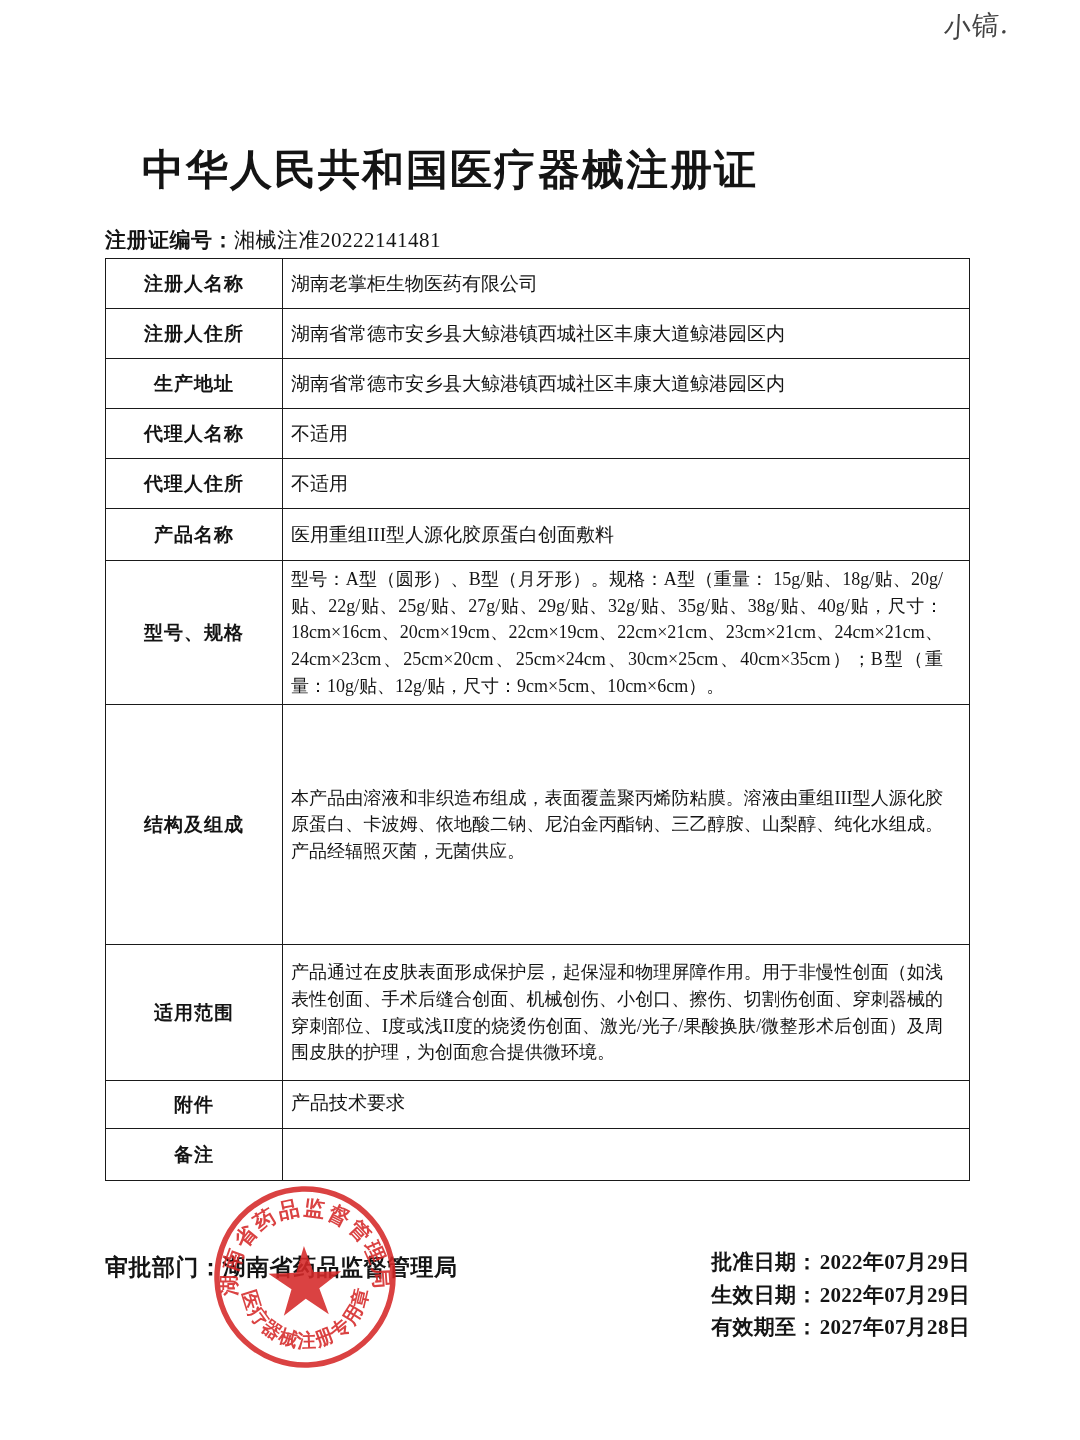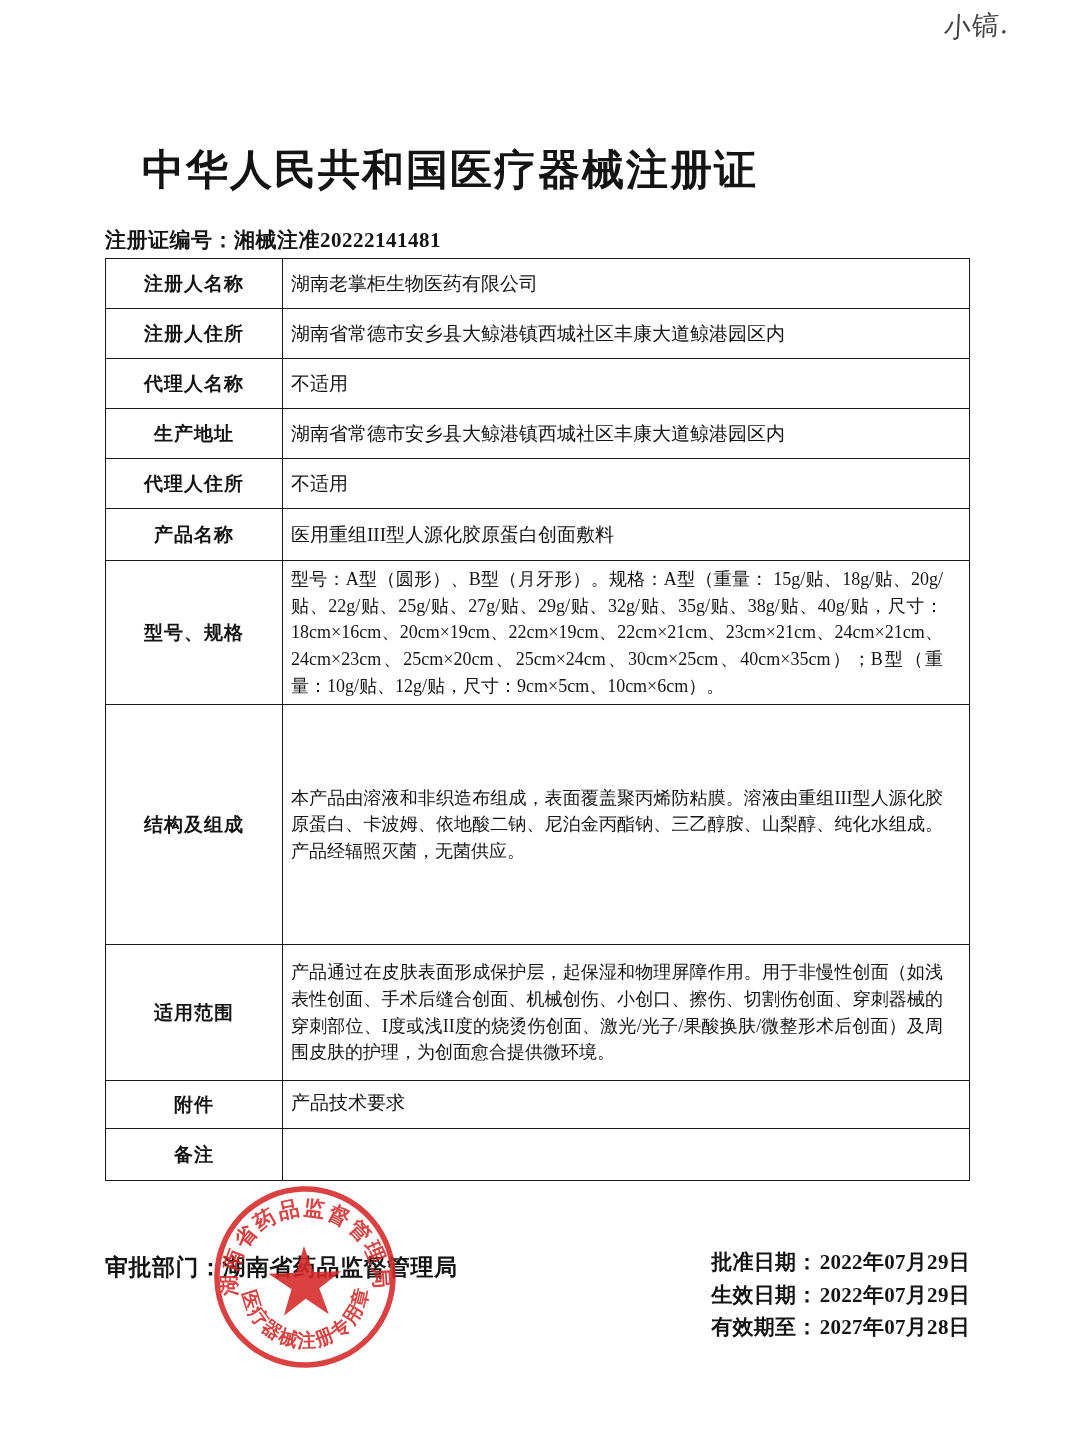--- a/index.html
+++ b/index.html
@@ -45,21 +45,21 @@
 
   .reg-no {
     position: absolute;
     top: 226px;
     left: 105px;
     font-size: 21px;
     font-weight: bold;
     letter-spacing: .5px;
     white-space: nowrap;
   }
-  .reg-no .reg-no-value { font-weight: bold; margin-top: 16px; }
+  .reg-no .reg-no-value { font-weight: normal; margin-top: 16px; }
 
   
   .cert-table {
     position: absolute;
     top: 258px;
     left: 105px;
     width: 865px;
     border-collapse: collapse;
     table-layout: fixed;
   }
@@ -160,26 +160,26 @@
   <tbody>
     <tr class="r-basic">
       <td class="label">注册人名称</td>
       <td class="value">湖南老掌柜生物医药有限公司</td>
     </tr>
     <tr class="r-basic">
       <td class="label">注册人住所</td>
       <td class="value">湖南省常德市安乡县大鲸港镇西城社区丰康大道鲸港园区内</td>
     </tr>
     <tr class="r-basic">
+      <td class="label">生产地址</td>
+      <td class="value">湖南省常德市安乡县大鲸港镇西城社区丰康大道鲸港园区内</td>
+    </tr>
+    <tr class="r-basic">
       <td class="label">代理人名称</td>
       <td class="value">不适用</td>
-    </tr>
-    <tr class="r-basic">
-      <td class="label">生产地址</td>
-      <td class="value">湖南省常德市安乡县大鲸港镇西城社区丰康大道鲸港园区内</td>
     </tr>
     <tr class="r-basic">
       <td class="label">代理人住所</td>
       <td class="value">不适用</td>
     </tr>
     <tr class="r-prodname">
       <td class="label">产品名称</td>
       <td class="value">医用重组III型人源化胶原蛋白创面敷料</td>
     </tr>
     <tr class="r-spec">

